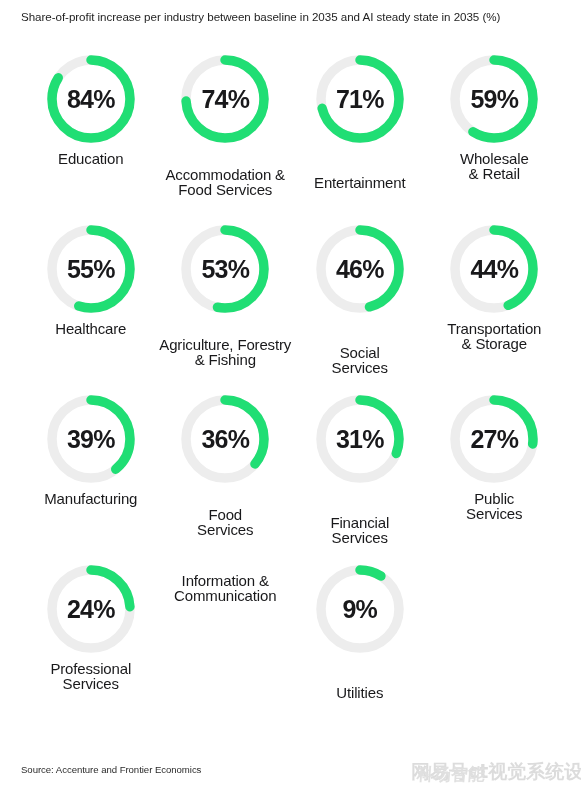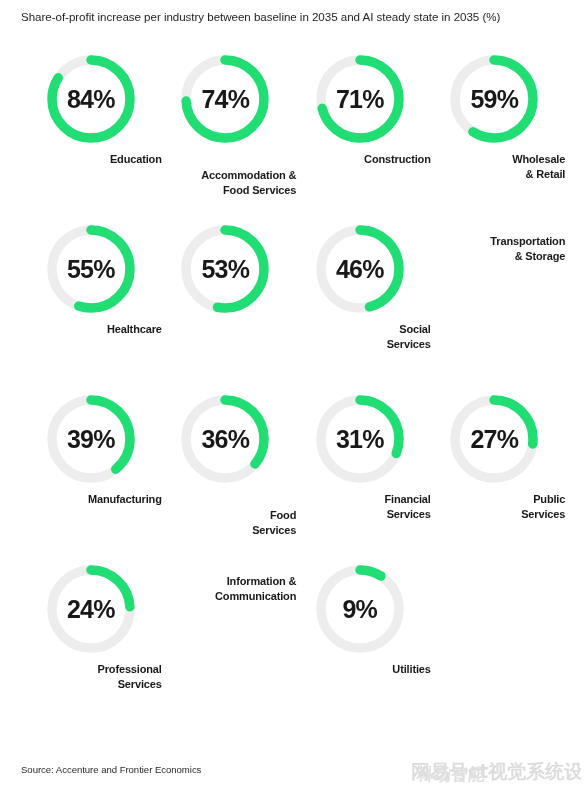--- a/index.html
+++ b/index.html
@@ -55,21 +55,21 @@
 
   .cell {
     width: 134.5px;
     display: flex;
     flex-direction: column;
     align-items: center;
   }
   
   .cell:nth-child(1) { margin-left: 23.5px; }
   .cell:nth-child(2) { margin-left: 0px; gap: 16px; }
-  .cell:nth-child(3) { margin-left: 0px; }
+  .cell:nth-child(3) { margin-left: 0px; gap: 24px; }
   .cell:nth-child(4) { margin-left: 0px; }
 
   .donut-wrap {
     position: relative;
     width: 88px;
     height: 88px;
   }
   .donut-wrap svg {
     display: block;
     width: 88px;
@@ -97,24 +97,24 @@
     align-items: center;
     justify-content: center;
     font-size: 25px;
     font-weight: 700;
     letter-spacing: -0.8px;
     color: #19191b;
   }
 
   .cell-label {
     margin-top: 9px;
-    text-align: right;
-    font-size: 11px;
+    text-align: center;
+    font-size: 15px;
     line-height: 14.5px;
-    font-weight: 700;
+    font-weight: 400;
     letter-spacing: -0.15px;
     color: #19191b;
     width: 142px;
   }
 
   
   .source-note {
     position: absolute;
     left: 21px;
     top: 763px;
@@ -185,21 +185,21 @@
           <div class="cell-label"><span>Accommodation &amp;</span><br><span>Food Services</span></div>
         </div>
         <div class="cell">
           <div class="donut-wrap">
             <svg viewBox="0 0 88 88">
               <circle class="donut-track" cx="44" cy="44" r="39" stroke="#ededed"></circle>
               <circle class="donut-value" cx="44" cy="44" r="39" stroke="#20de74" stroke-dasharray="173.98 71.06"></circle>
             </svg>
             <div class="donut-pct">71%</div>
           </div>
-          <div class="cell-label"><span>Construction</span></div>
+          <div class="cell-label"><span>Entertainment</span></div>
         </div>
         <div class="cell">
           <div class="donut-wrap">
             <svg viewBox="0 0 88 88">
               <circle class="donut-track" cx="44" cy="44" r="39" stroke="#ededed"></circle>
               <circle class="donut-value" cx="44" cy="44" r="39" stroke="#20de74" stroke-dasharray="144.58 100.47"></circle>
             </svg>
             <div class="donut-pct">59%</div>
           </div>
           <div class="cell-label"><span>Wholesale</span><br><span>&amp; Retail</span></div>
@@ -217,32 +217,40 @@
           <div class="cell-label"><span>Healthcare</span></div>
         </div>
         <div class="cell">
           <div class="donut-wrap">
             <svg viewBox="0 0 88 88">
               <circle class="donut-track" cx="44" cy="44" r="39" stroke="#ededed"></circle>
               <circle class="donut-value" cx="44" cy="44" r="39" stroke="#20de74" stroke-dasharray="129.87 115.17"></circle>
             </svg>
             <div class="donut-pct">53%</div>
           </div>
+          <div class="cell-label"><span>Agriculture, Forestry</span><br><span>&amp; Fishing</span></div>
         </div>
         <div class="cell">
           <div class="donut-wrap">
             <svg viewBox="0 0 88 88">
               <circle class="donut-track" cx="44" cy="44" r="39" stroke="#ededed"></circle>
               <circle class="donut-value" cx="44" cy="44" r="39" stroke="#20de74" stroke-dasharray="112.72 132.32"></circle>
             </svg>
             <div class="donut-pct">46%</div>
           </div>
           <div class="cell-label"><span>Social</span><br><span>Services</span></div>
         </div>
         <div class="cell">
+          <div class="donut-wrap">
+            <svg viewBox="0 0 88 88">
+              <circle class="donut-track" cx="44" cy="44" r="39" stroke="#ededed"></circle>
+              <circle class="donut-value" cx="44" cy="44" r="39" stroke="#20de74" stroke-dasharray="107.82 137.22"></circle>
+            </svg>
+            <div class="donut-pct">44%</div>
+          </div>
           <div class="cell-label"><span>Transportation</span><br><span>&amp; Storage</span></div>
         </div>
       </div>
       <div class="grid-row">
         <div class="cell">
           <div class="donut-wrap">
             <svg viewBox="0 0 88 88">
               <circle class="donut-track" cx="44" cy="44" r="39" stroke="#ededed"></circle>
               <circle class="donut-value" cx="44" cy="44" r="39" stroke="#20de74" stroke-dasharray="95.57 149.48"></circle>
             </svg>

